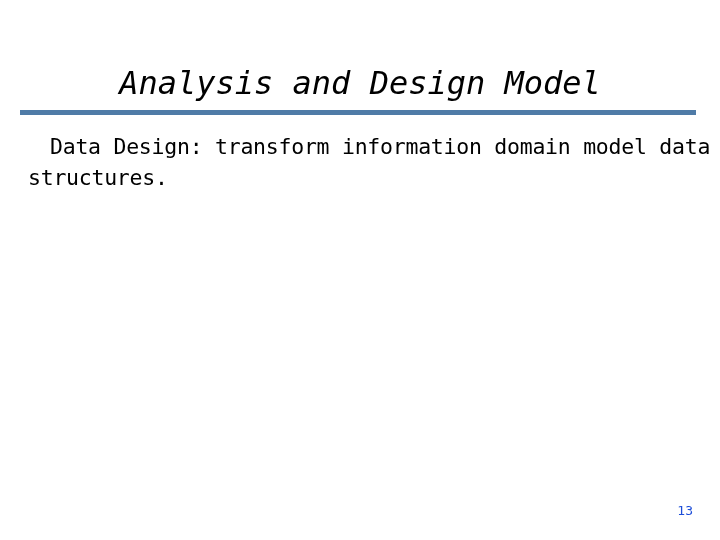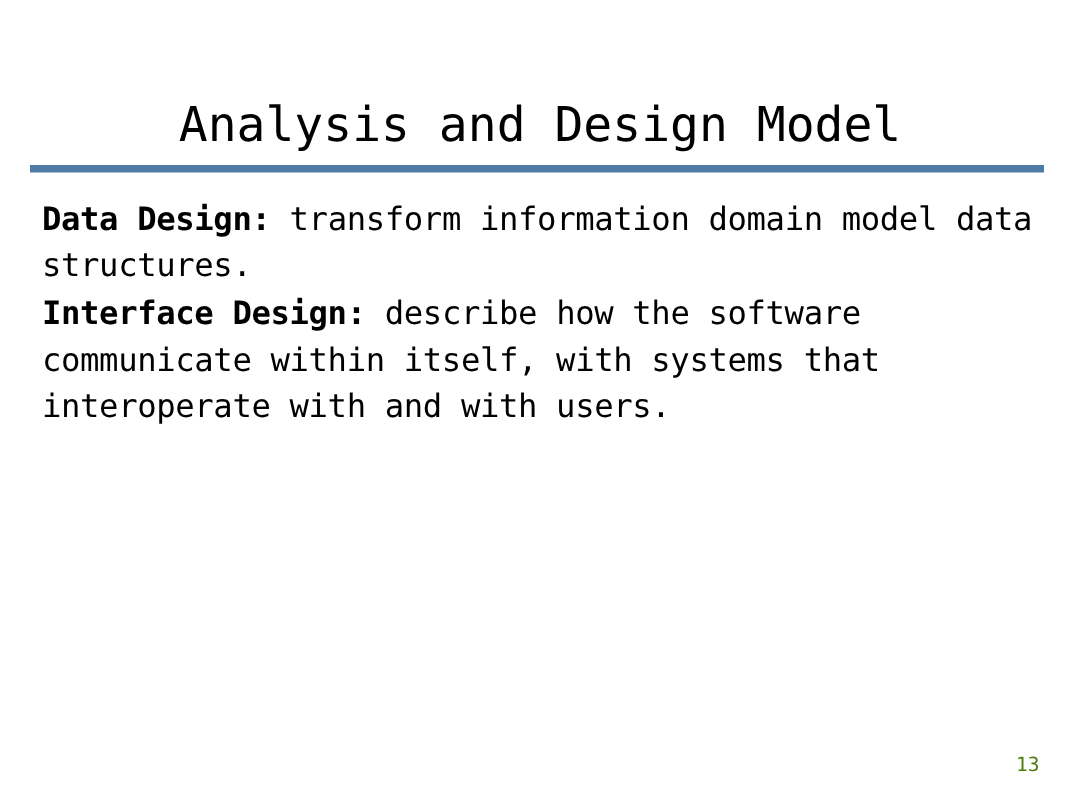--- a/index.html
+++ b/index.html
@@ -29,20 +29,21 @@
     top: 43px;
     width: 720px;
     text-align: center;
     font-family: "DejaVu Sans Mono", "Liberation Mono", monospace;
     font-size: 32px;
     font-weight: normal;
     line-height: 38px;
     color: #000000;
     letter-spacing: 0px;
     white-space: nowrap;
+    font-style: italic;
   }
 
   
   .title-rule {
     position: absolute;
     left: 20px;
     top: 110px;
     width: 676px;
     height: 5px;
     background: #4f7ba7;
@@ -60,53 +61,53 @@
     font-family: "DejaVu Sans Mono", "Liberation Mono", monospace;
     font-size: 21.5px;
     line-height: 31.3px;
     color: #000000;
     margin: 0;
     white-space: normal;
     letter-spacing: -0.25px;
   }
 
   .para .lead {
-    font-weight: bold;
+    font-weight: normal;
+    margin-left: 22px;
   }
 
   .para .rest {
     font-weight: normal;
   }
 
   
   .slide-number {
     position: absolute;
     right: 27px;
     top: 503px;
     font-family: "DejaVu Sans Mono", "Liberation Mono", monospace;
     font-size: 13px;
     line-height: 15px;
-    color: #4d7c0f;
+    color: #1d4ed8;
     text-align: right;
   }
 </style>
 </head>
 <body>
 
 <div class="slide">
 
   <h1 class="slide-title">Analysis and Design Model</h1>
 
   <div class="title-rule"></div>
 
   <div class="body-block">
 
     <p class="para"><span class="lead">Data Design:</span><span class="rest"> transform information domain model data structures.</span></p>
 
 
-    <p class="para"><span class="lead">Interface Design:</span><span class="rest"> describe how the software communicate within itself, with systems that interoperate with and with users.</span></p>
 
 
   </div>
 
   <div class="slide-number">13</div>
 
 </div>
 
 </body></html>

